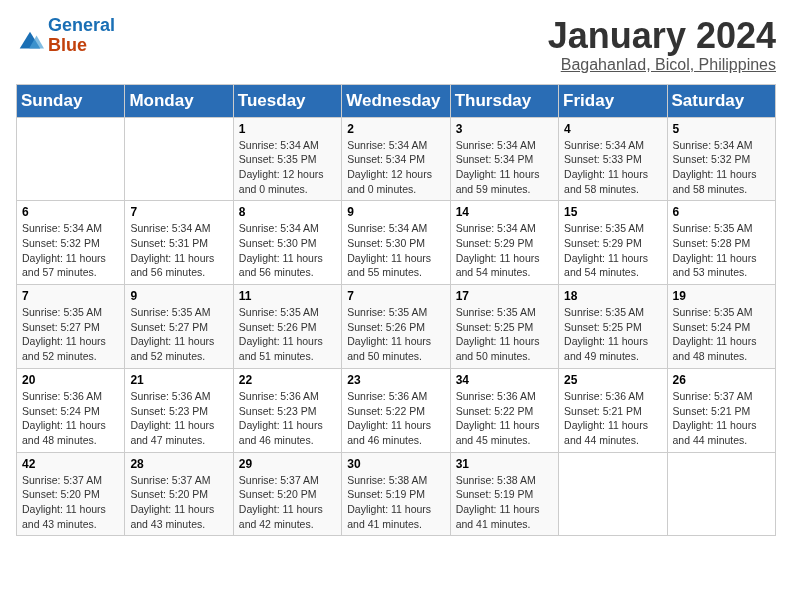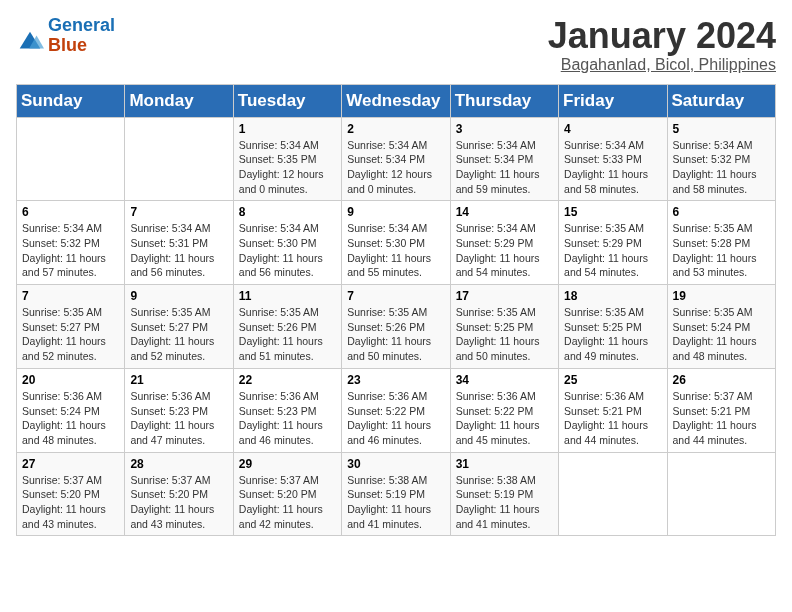--- a/index.html
+++ b/index.html
@@ -229,21 +229,21 @@
           <span class="day-number">25</span>
           <div class="day-info">Sunrise: 5:36 AM<br>Sunset: 5:21 PM<br>Daylight: 11 hours and 44 minutes.</div>
         </td>
         <td>
           <span class="day-number">26</span>
           <div class="day-info">Sunrise: 5:37 AM<br>Sunset: 5:21 PM<br>Daylight: 11 hours and 44 minutes.</div>
         </td>
       </tr>
       <tr>
         <td>
-          <span class="day-number">27</span>
+          <span class="day-number">42</span>
           <div class="day-info">Sunrise: 5:37 AM<br>Sunset: 5:20 PM<br>Daylight: 11 hours and 43 minutes.</div>
         </td>
         <td>
           <span class="day-number">28</span>
           <div class="day-info">Sunrise: 5:37 AM<br>Sunset: 5:20 PM<br>Daylight: 11 hours and 43 minutes.</div>
         </td>
         <td>
           <span class="day-number">29</span>
           <div class="day-info">Sunrise: 5:37 AM<br>Sunset: 5:20 PM<br>Daylight: 11 hours and 42 minutes.</div>
         </td>

